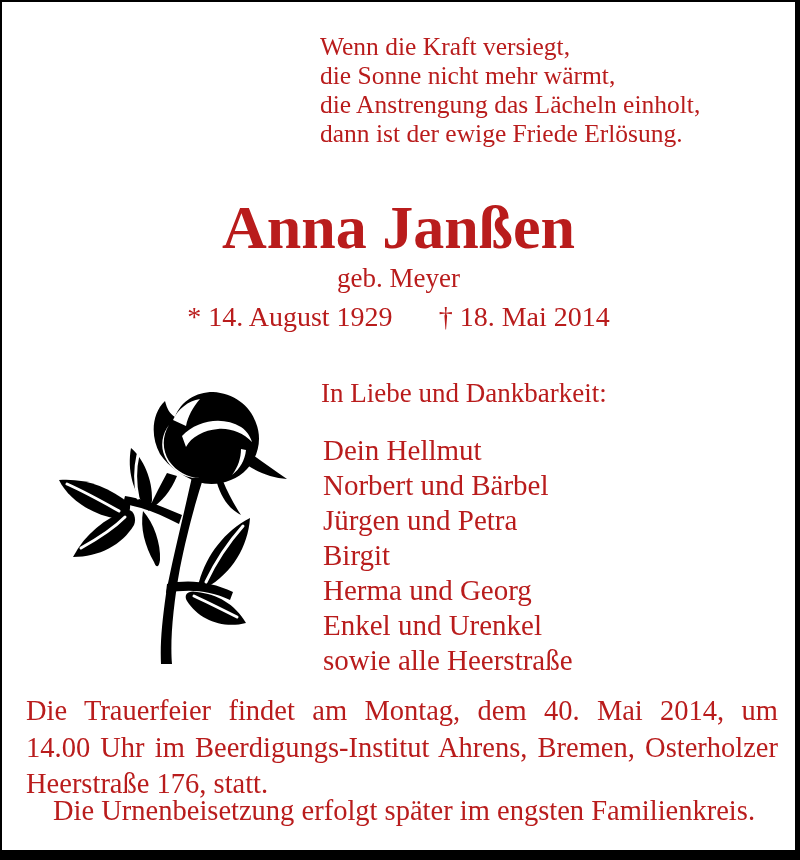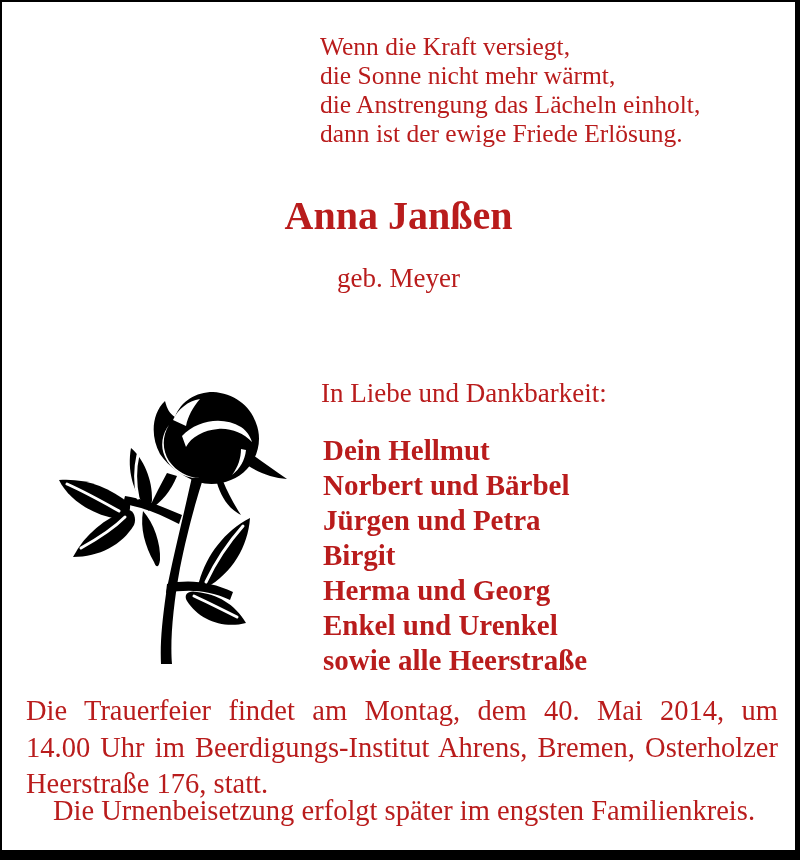--- a/index.html
+++ b/index.html
@@ -15,38 +15,38 @@
     border-bottom:10px solid #000;
     overflow:hidden;
   }
   .verse{
     position:absolute;left:318px;top:30px;
     font-size:25.5px;line-height:29px;white-space:nowrap;
   }
   .name{
     position:absolute;left:0;top:194px;width:100%;
     margin:0;text-align:center;
-    font-size:40px;font-weight:bold;line-height:1;
+    font-size:62px;font-weight:bold;line-height:1;
   }
   .maiden{
     position:absolute;left:0;top:262px;width:100%;
     text-align:center;font-size:27px;line-height:1.1;
   }
   .dates{
     position:absolute;left:0;top:300px;width:100%;
     display:flex;justify-content:center;gap:46px;
     font-size:28px;line-height:1.1;
   }
   .dedication{
     position:absolute;left:319px;top:376px;
     font-size:27px;white-space:nowrap;
   }
   .mourners{
     position:absolute;left:321px;top:431px;
-    font-size:29px;font-weight:bold;line-height:35px;white-space:nowrap;
+    font-size:29px;font-weight:normal;line-height:35px;white-space:nowrap;
   }
   .rose{position:absolute;left:45px;top:390px;}
   .funeral{
     position:absolute;left:24px;top:691px;width:752px;
     font-size:28.5px;line-height:36.5px;
   }
   .funeral .just{text-align:justify;text-align-last:justify;}
   .urn{
     position:absolute;left:24px;top:793px;
     font-size:28.5px;white-space:nowrap;margin-left:27px;
@@ -61,20 +61,24 @@
     <div>Wenn die Kraft versiegt,</div>
     <div>die Sonne nicht mehr wärmt,</div>
     <div>die Anstrengung das Lächeln einholt,</div>
     <div>dann ist der ewige Friede Erlösung.</div>
   </div>
 
   <h1 class="name">Anna Janßen</h1>
 
   <div class="maiden">geb. Meyer</div>
 
+  <div class="dates">
+    <span>* 14. August 1929</span>
+    <span>† 18. Mai 2014</span>
+  </div>
 
   <svg class="rose" width="255" height="275" viewBox="0 0 255 275" aria-hidden="true">
     <g fill="#000000" stroke="none">
 
       <path d="M146,80 C138,118 126,164 119,202 C115,230 113,252 114,272 L125,272
                C123,250 126,214 133,176 C141,136 151,102 157,84 Z"></path>
 
       <path d="M132,132 C113,122 95,115 76,112 L78,104 C97,107 116,115 135,123 Z"></path>
 
       <path d="M120,192 C142,187 164,190 186,200 L183,208 C162,198 141,197 119,201 Z"></path>

